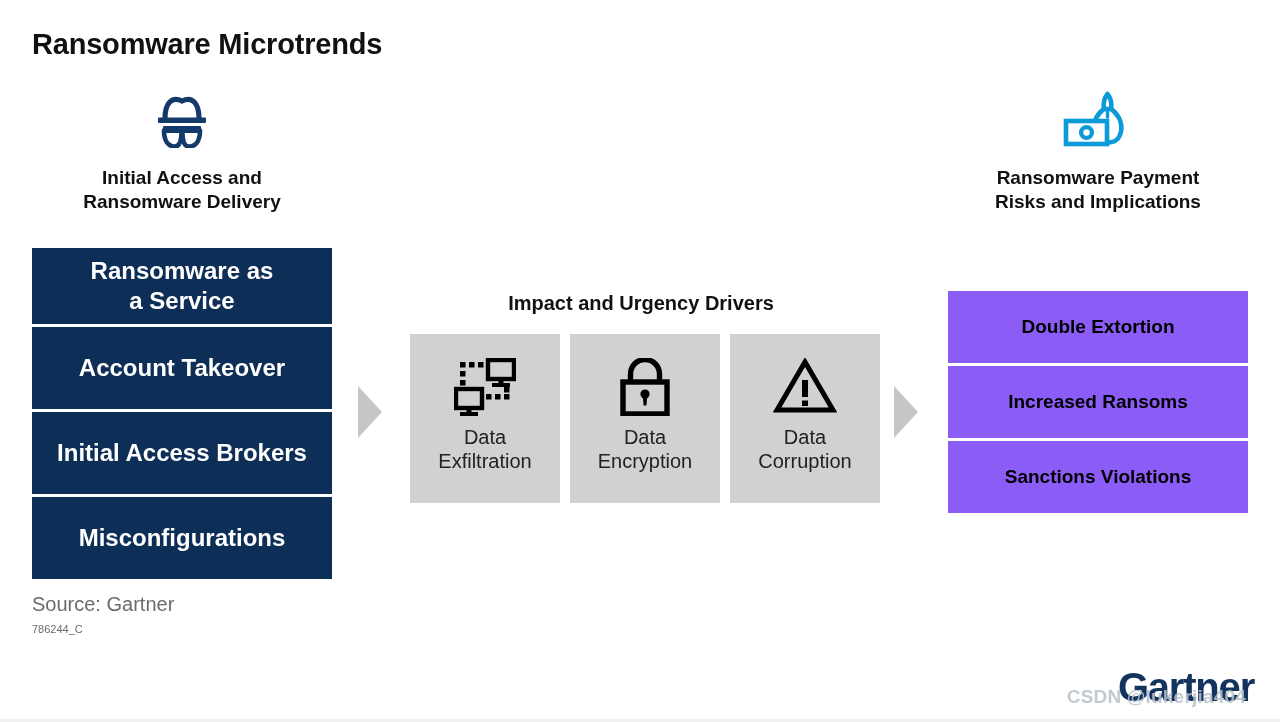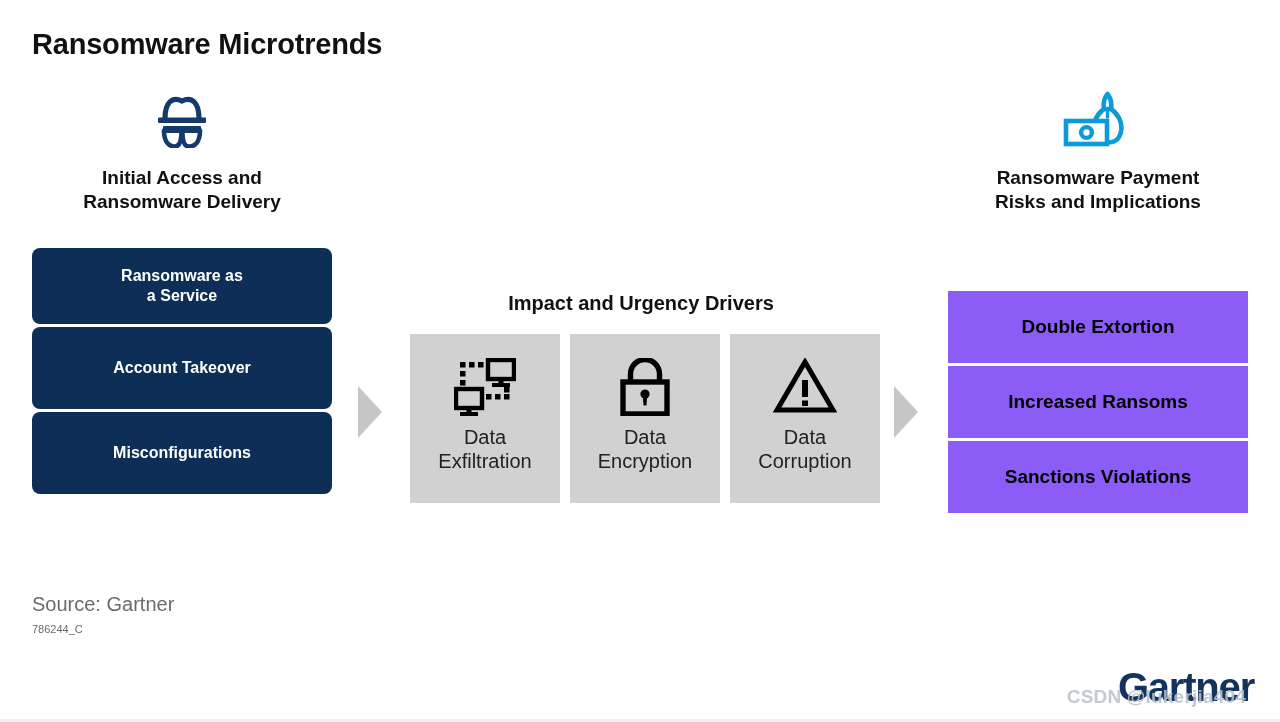--- a/index.html
+++ b/index.html
@@ -35,25 +35,24 @@
   .col-icon.right { left: 948px; top: 88px; width: 300px; height: 64px; }
 
   
   .stack-left {
     position: absolute; left: 32px; top: 248px;
     width: 300px;
     display: flex; flex-direction: column; gap: 3px;
   }
   .box-navy {
     background: #0D2E56; color: #ffffff;
-    font-size: 16px; font-weight: bold; line-height: 1.26;
+    font-size: 24px; font-weight: bold; line-height: 1.26;
     text-align: center;
     display: flex; align-items: center; justify-content: center;
     padding: 6px 10px;
-    border-radius: 8px;
   }
   .box-navy.h-tall { height: 76px; }
   .box-navy.h-std  { height: 82px; }
 
   
   .stack-right {
     position: absolute; left: 948px; top: 291px;
     width: 300px;
     display: flex; flex-direction: column; gap: 3px;
   }
@@ -149,20 +148,23 @@
 
   <div class="stack-left">
     <div class="box-navy h-tall">
       <div>
         <div>Ransomware as</div>
         <div>a Service</div>
       </div>
     </div>
     <div class="box-navy h-std">
       <span>Account Takeover</span>
+    </div>
+    <div class="box-navy h-std">
+      <span>Initial Access Brokers</span>
     </div>
     <div class="box-navy h-std">
       <span>Misconfigurations</span>
     </div>
   </div>
 
   <div class="arrow a1"></div>
 
   <div class="center-head">Impact and Urgency Drivers</div>
 

